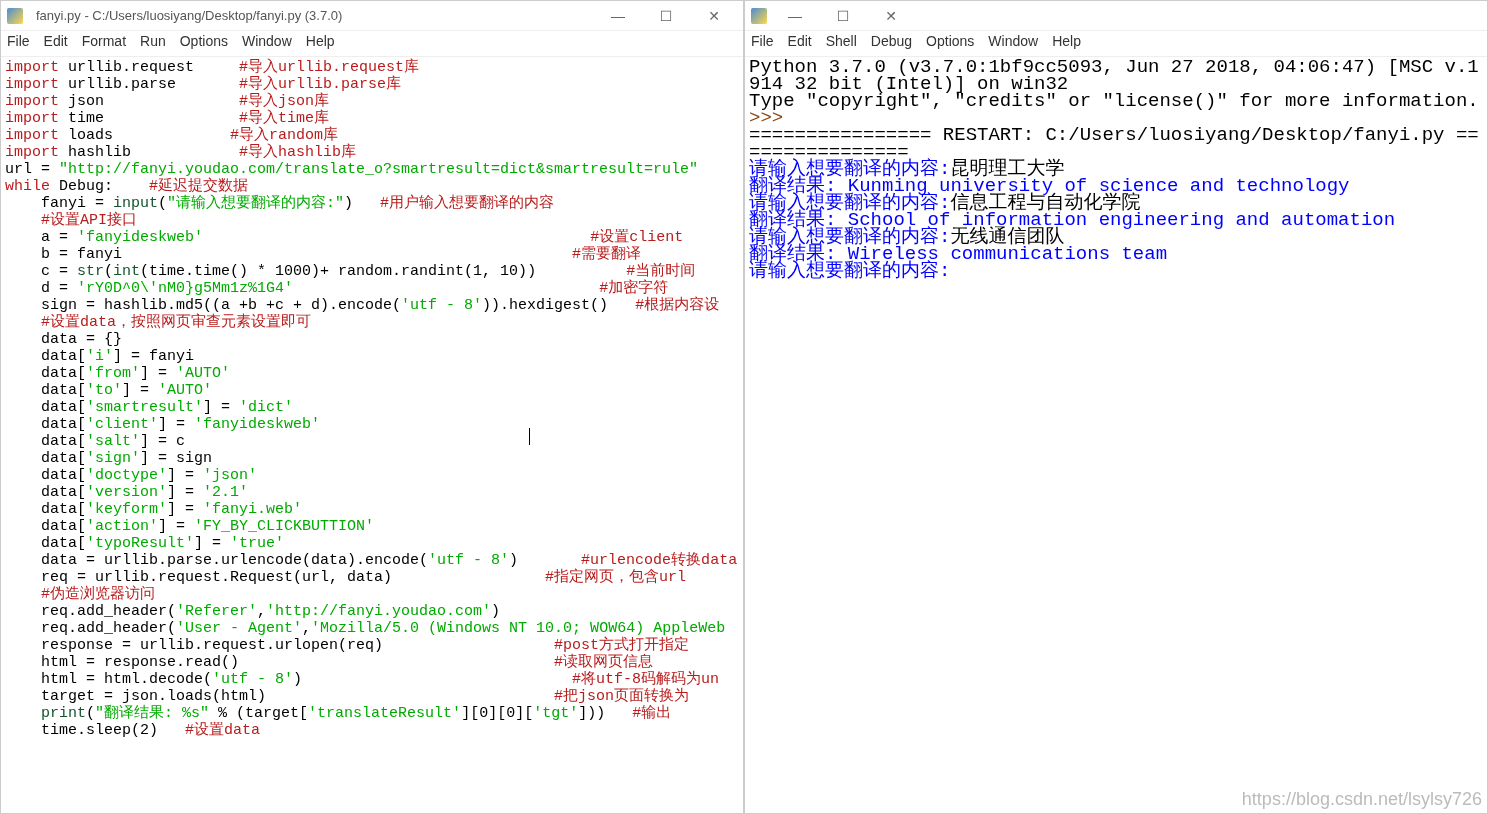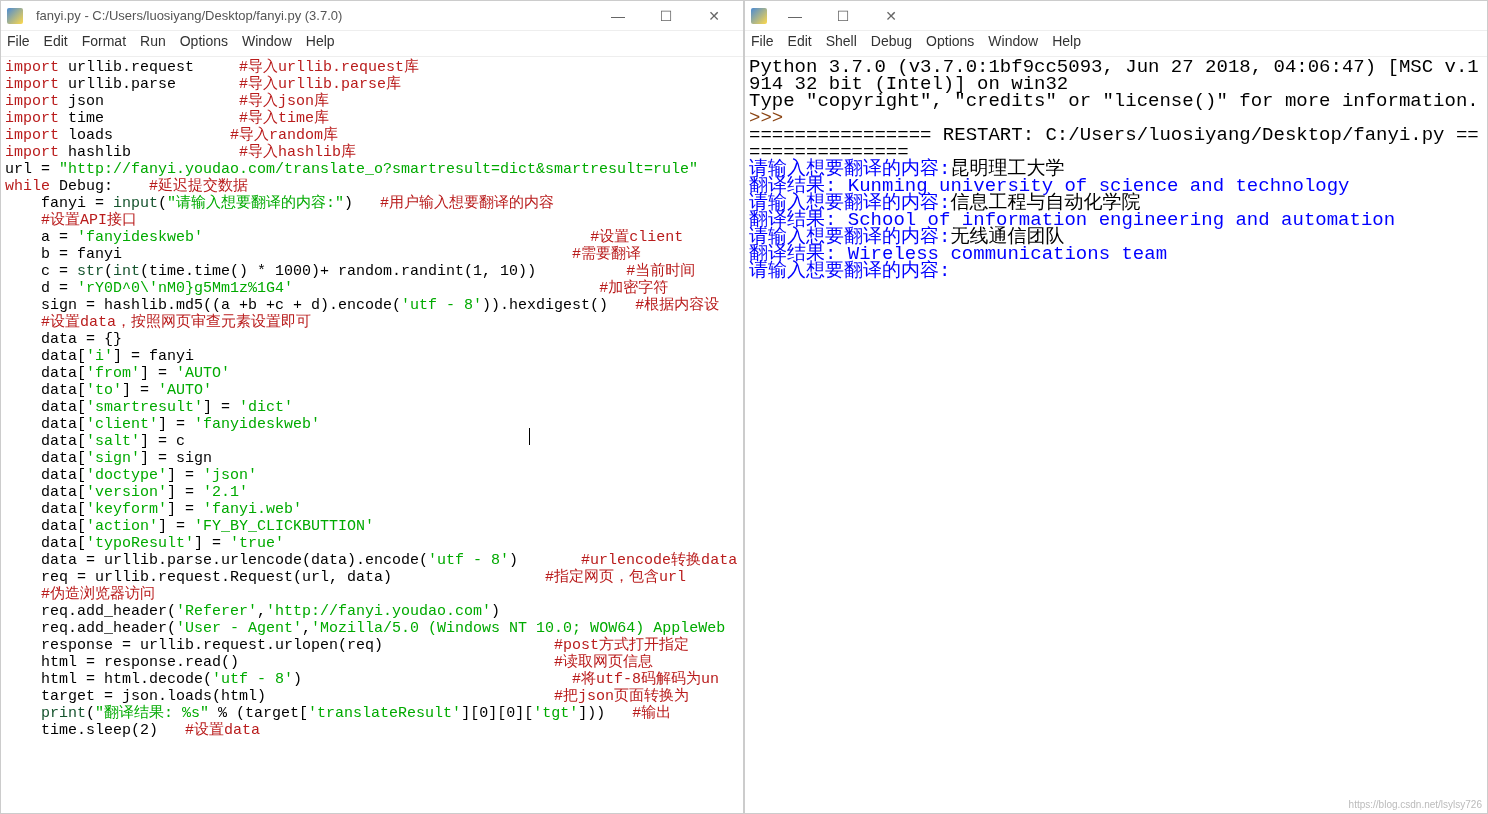--- a/index.html
+++ b/index.html
@@ -75,21 +75,21 @@
   top: 428px;
   width: 1px;
   height: 17px;
   background: #000;
 }
 .watermark {
   position: absolute;
   right: 6px;
   bottom: 4px;
   color: #bbb;
-  font-size: 10px;
+  font-size: 18px;
   font-family: sans-serif;
 }
 .idle-icon {
   display: inline-block;
   width: 16px; height: 16px;
   background: linear-gradient(135deg,#4b8bd4 0%,#ffd94a 100%);
   border-radius: 2px;
   vertical-align: middle;
 }
 </style>

